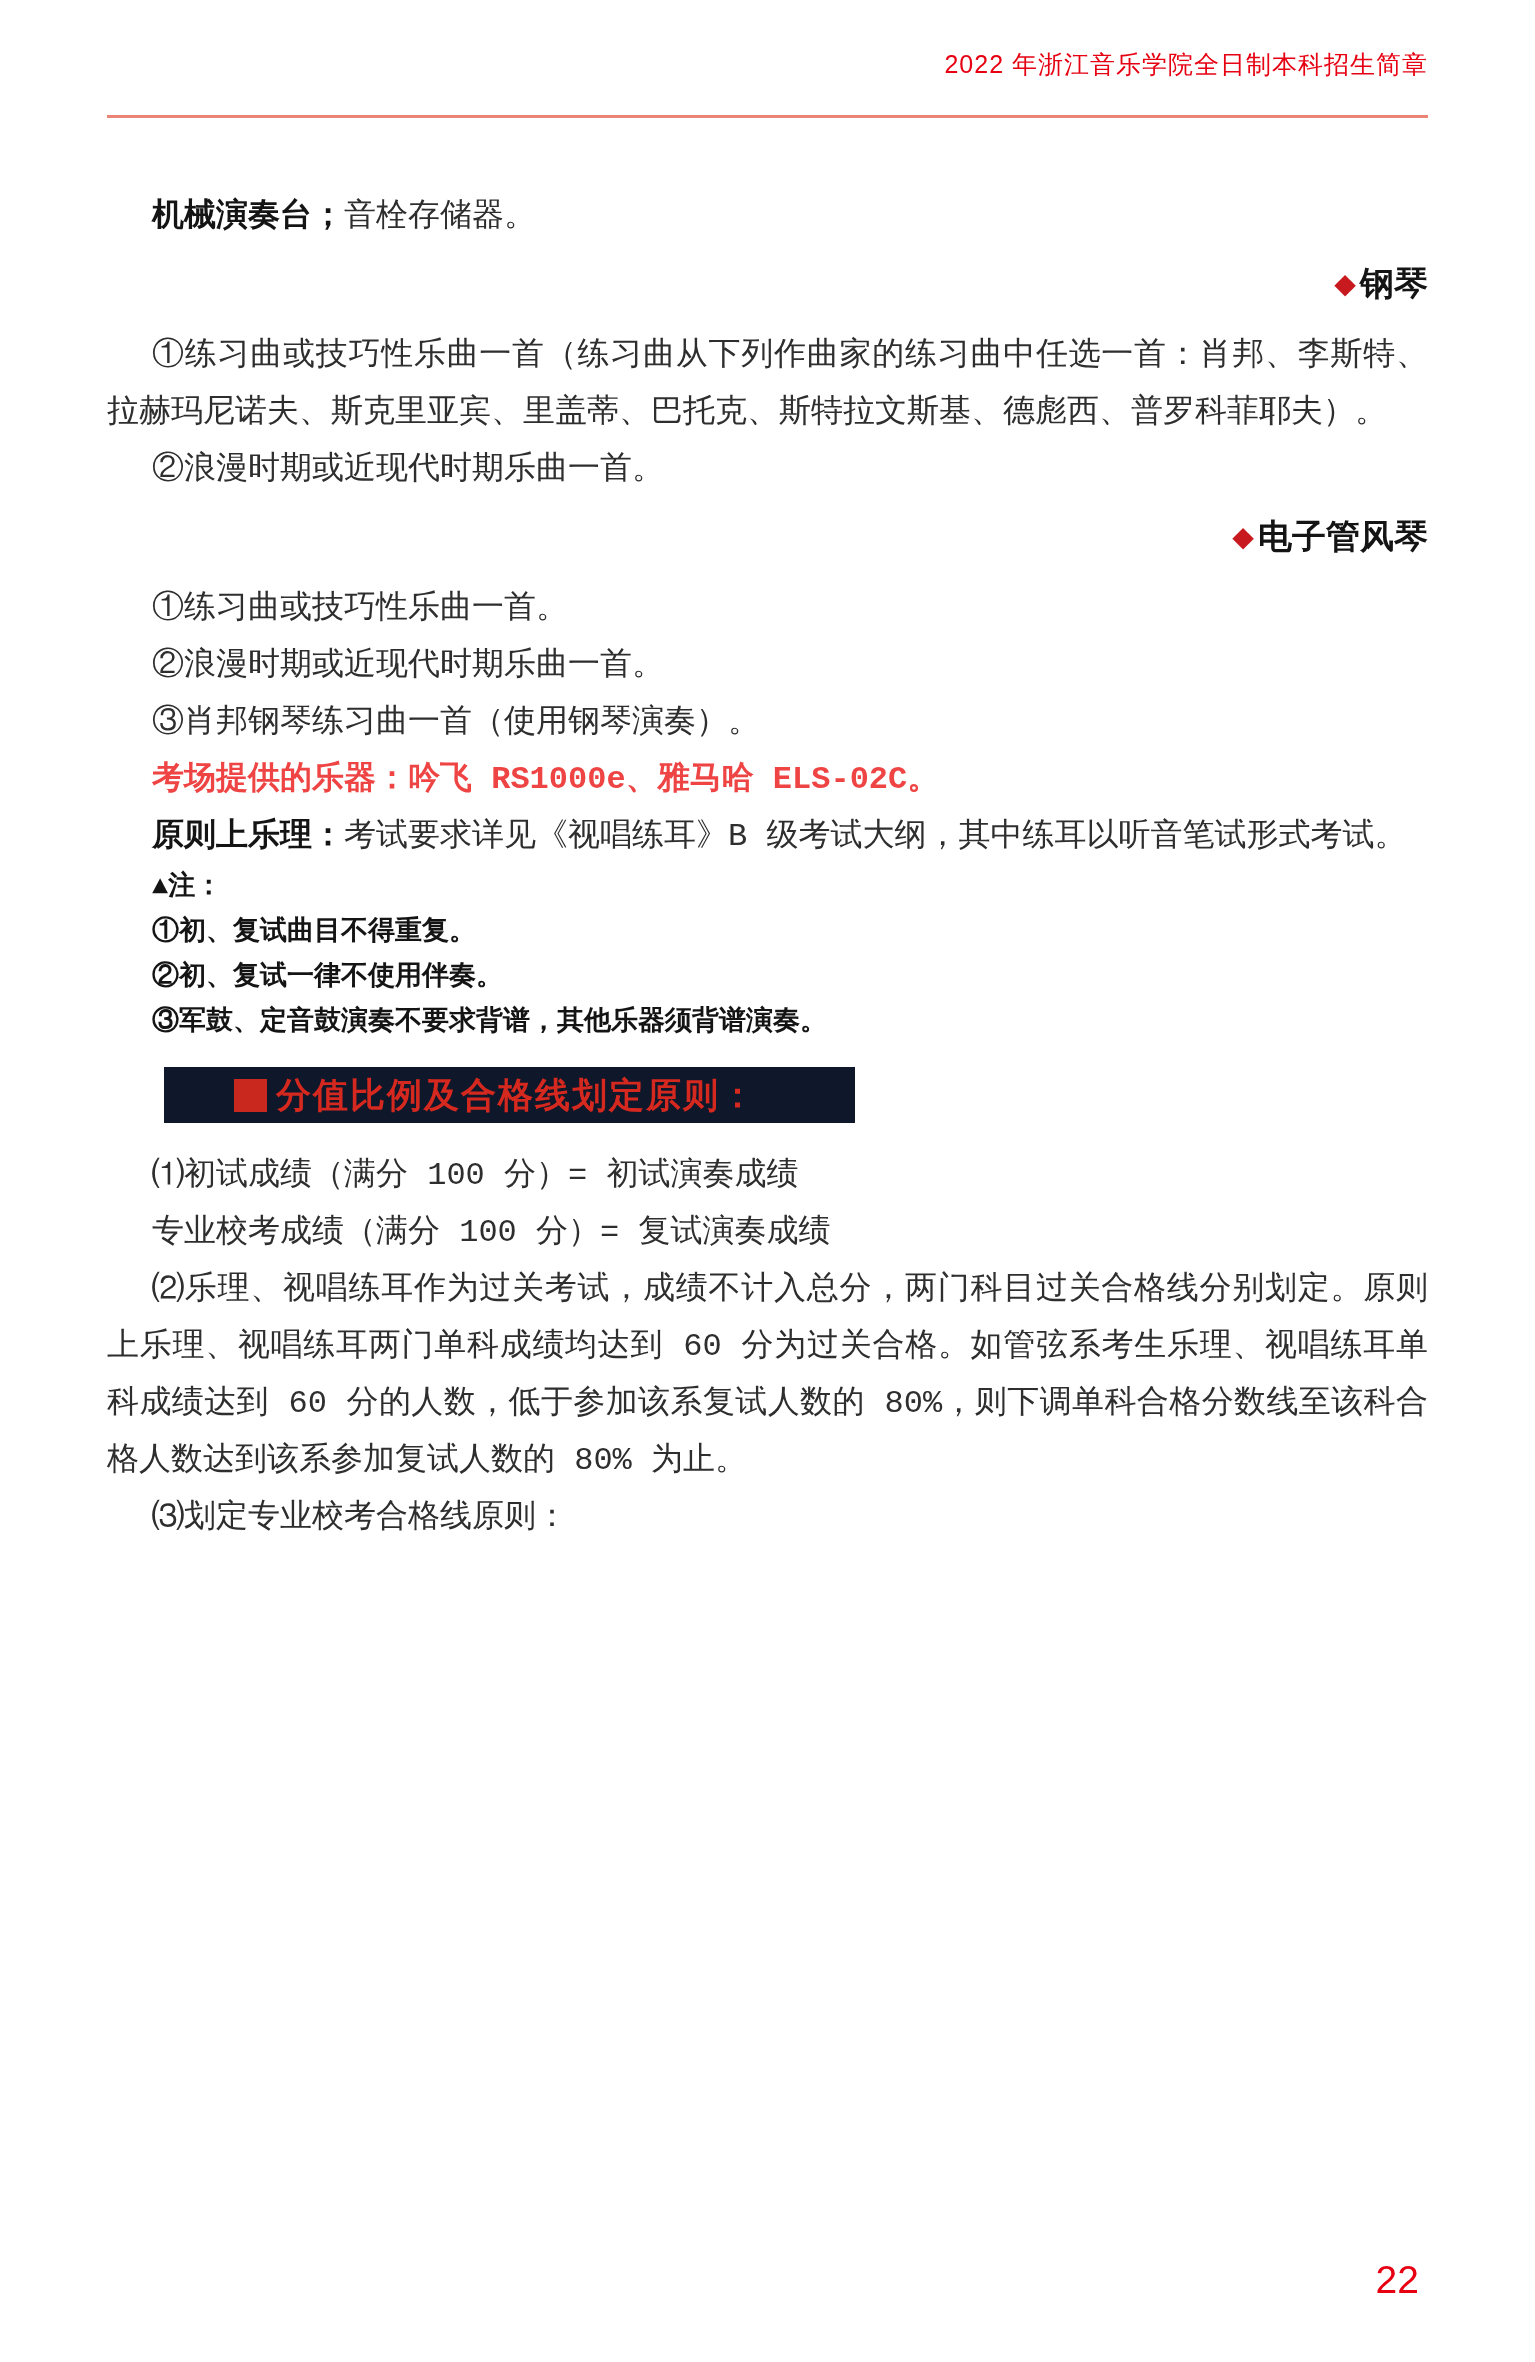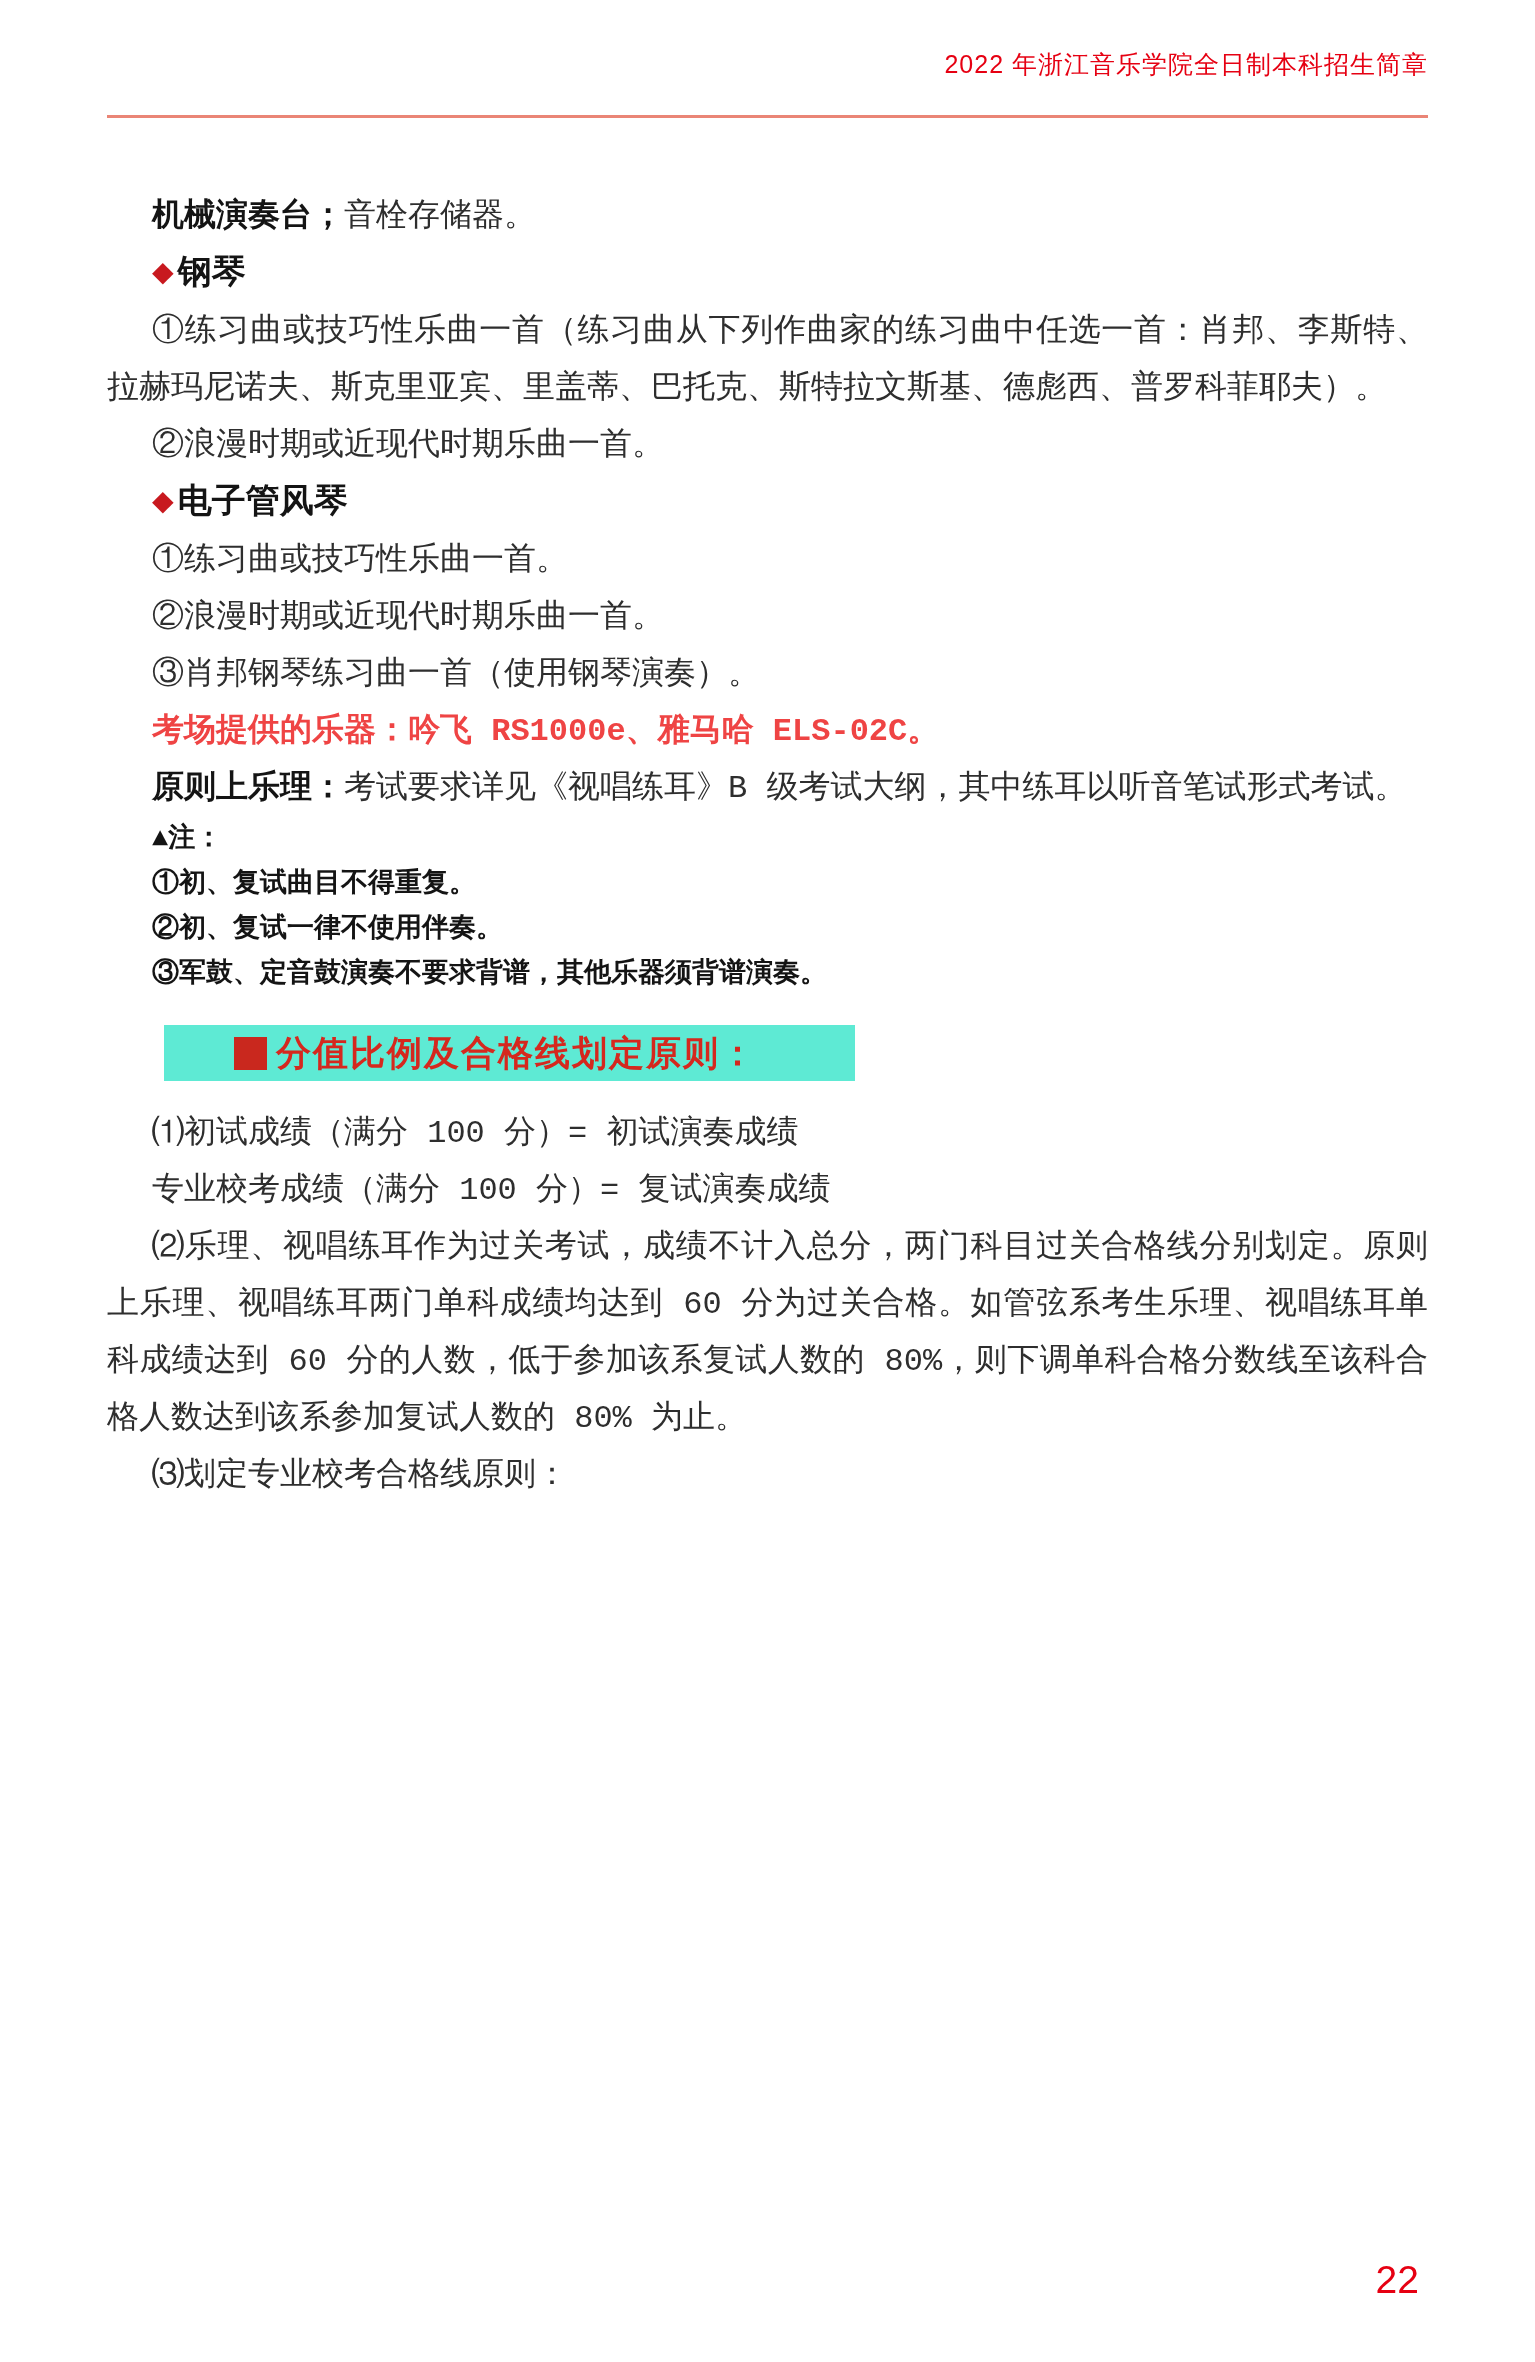--- a/index.html
+++ b/index.html
@@ -37,42 +37,43 @@
     font-size:32px;
     line-height:57px;
     text-align:justify;
   }
   .indent{text-indent:45px;}
   .b{font-weight:bold;color:#141414;}
   .bold-line{font-weight:bold;color:#ef4444;}
   .dheading{
     margin:4px 0;
     font-size:34px;
-    line-height:50px;
+    line-height:73px;
     font-weight:bold;
     color:#141414;
     text-indent:45px;
+    text-align:right;
   }
   .diamond{
     color:#c8191f;
     font-size:36px;
     margin-right:4px;
   }
   .notes .note{
     font-size:27px;
     line-height:45px;
     font-weight:bold;
     color:#141414;
     text-indent:45px;
   }
   
   .banner{
-    margin:28px 0 24px 57px;
+    margin:22px 0 24px 57px;
     width:691px;height:56px;
-    background:#5eead4;
+    background:#0f172a;
     display:flex;
     align-items:center;
     box-sizing:border-box;
     padding-left:70px;
   }
   .sq{
     display:inline-block;
     width:33px;height:33px;
     background:#c9281e;
     margin-right:9px;

